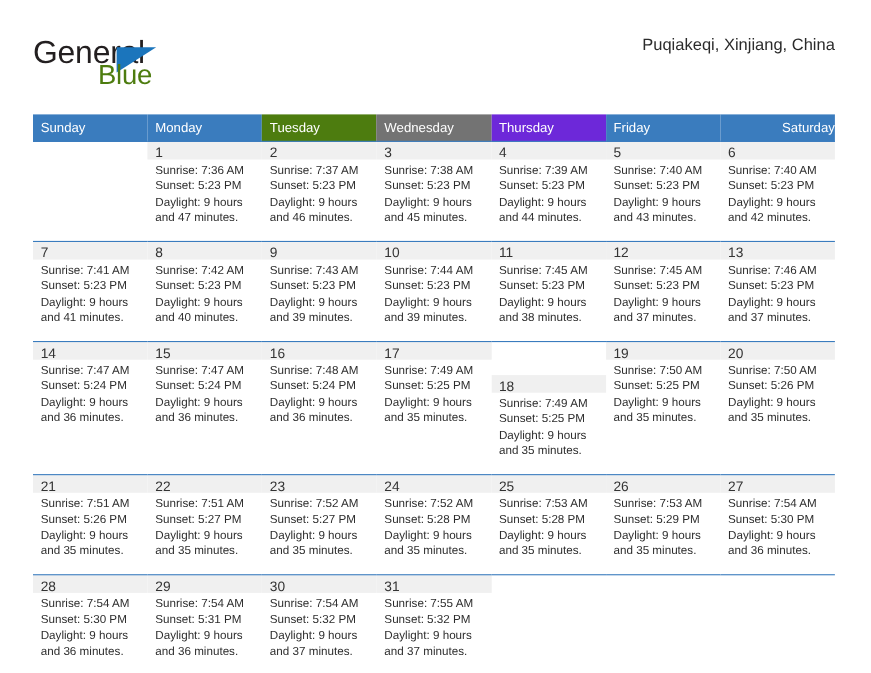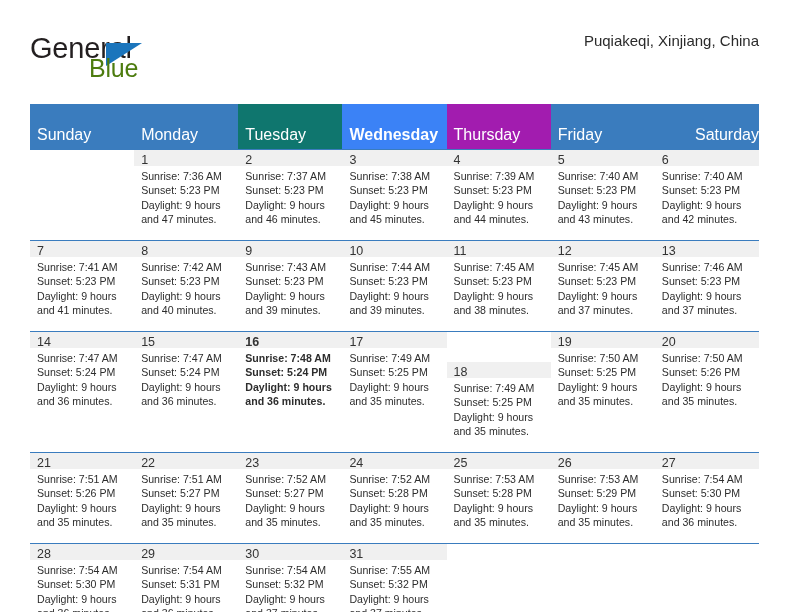--- a/index.html
+++ b/index.html
@@ -93,24 +93,24 @@
     top: 104px;
     width: 729px;
     border-collapse: collapse;
     table-layout: fixed;
   }
   .calendar col { width: 104.14px; }
 
   .calendar thead th {
     background: #3a7cbe;
     color: #ffffff;
-    font-size: 16px;
+    font-size: 12px;
     font-weight: normal;
     text-align: left;
-    padding: 22px 0 5px 7px;
+    padding: 5px 0 5px 7px;
     height: 12px;
     border: none;
   }
 
   .daycell {
     vertical-align: top;
     padding: 0;
     border: none;
     height: 90px;
     border-top: 1.3px solid #3a7cbe;
@@ -166,23 +166,23 @@
         <col>
         <col>
         <col>
         <col>
         <col>
     </colgroup>
     <thead>
       <tr>
         <th style="background: rgb(58, 124, 190);">Sunday</th>
         <th style="background: rgb(58, 124, 190);">Monday</th>
-        <th style="background: #0f766e;">Tuesday</th>
-        <th style="background: #3b82f6; font-weight: bold;">Wednesday</th>
-        <th style="background: #a21caf;">Thursday</th>
+        <th style="background: #4d7c0f;">Tuesday</th>
+        <th style="background: #737373;">Wednesday</th>
+        <th style="background: #6d28d9;">Thursday</th>
         <th style="background: rgb(58, 124, 190);">Friday</th>
         <th style="background: rgb(58, 124, 190); text-align: right;">Saturday</th>
       </tr>
     </thead>
     <tbody>
         <tr>
           <td class="daycell empty" style="border-top-color: rgb(58, 124, 190);">
             <div class="inner">
               <div class="daynum"></div>
             </div>
@@ -349,21 +349,21 @@
             <div class="inner">
               <div class="daynum" style="background: rgb(240, 240, 240);">15</div>
               <div class="info">
                 <div>Sunrise: 7:47 AM</div>
                 <div>Sunset: 5:24 PM</div>
                 <div>Daylight: 9 hours</div>
                 <div>and 36 minutes.</div>
               </div>
             </div>
           </td>
-          <td class="daycell" style="border-top-color: rgb(58, 124, 190); font-weight: bold;">
+          <td class="daycell" style="border-top-color: rgb(58, 124, 190);">
             <div class="inner">
               <div class="daynum" style="background: rgb(240, 240, 240);">16</div>
               <div class="info">
                 <div>Sunrise: 7:48 AM</div>
                 <div>Sunset: 5:24 PM</div>
                 <div>Daylight: 9 hours</div>
                 <div>and 36 minutes.</div>
               </div>
             </div>
           </td>

